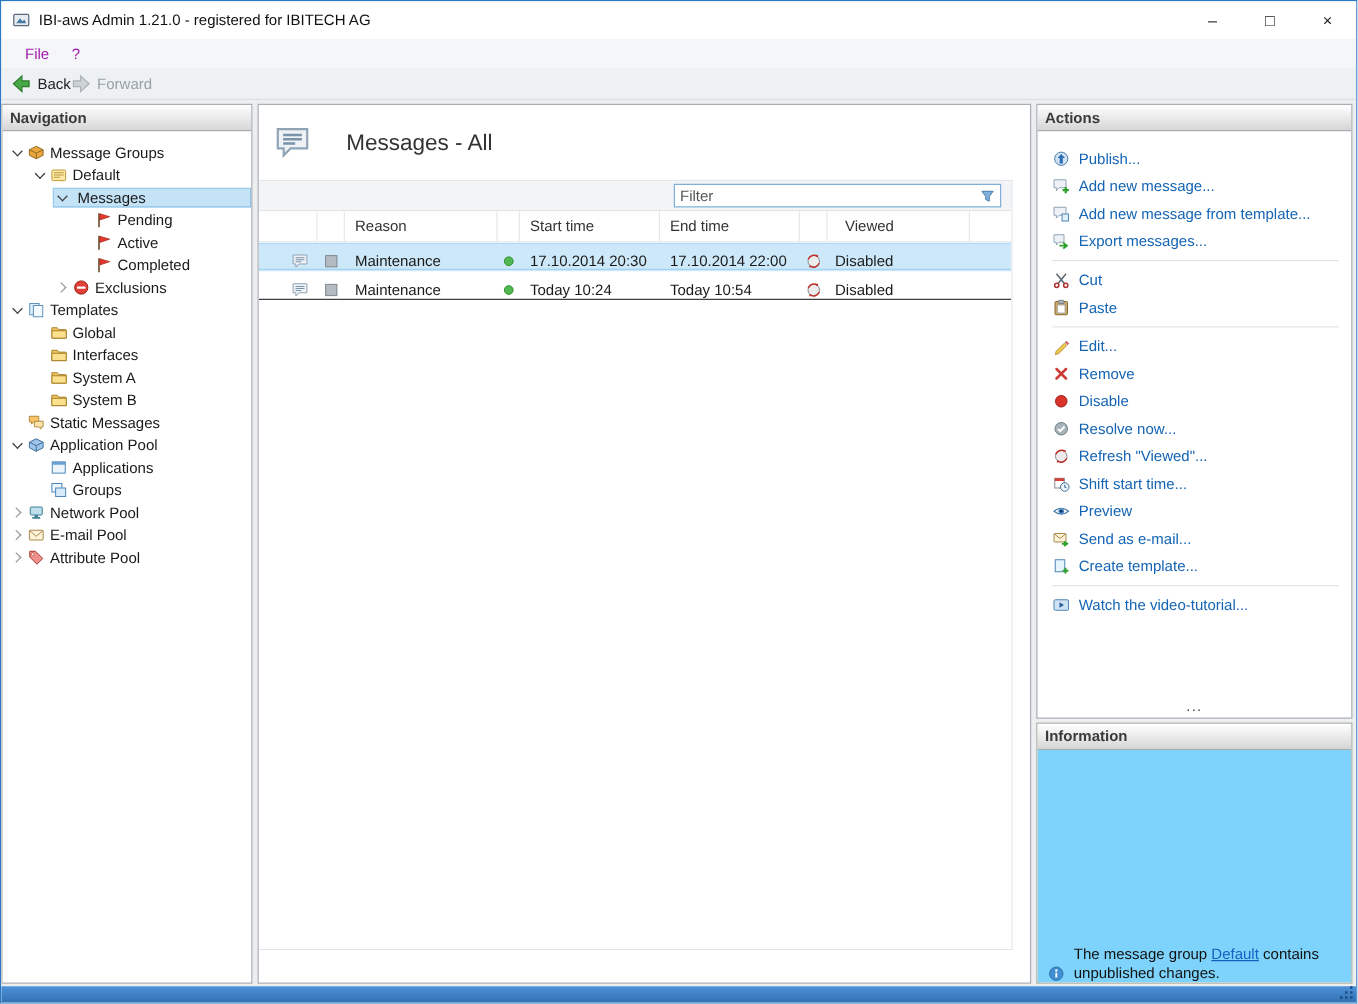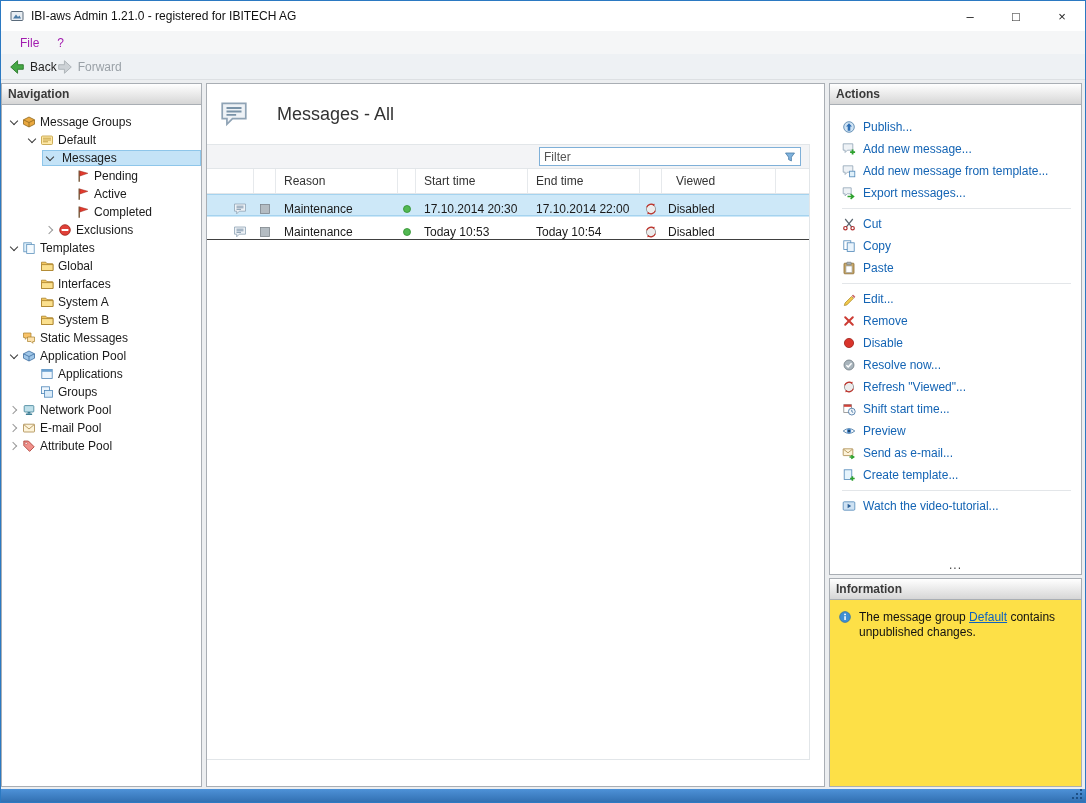--- a/index.html
+++ b/index.html
@@ -66,21 +66,21 @@
   .tbody{flex:1;overflow:hidden;background:#fff}
   
   .right-col{width:253px;flex:0 0 253px;display:flex;flex-direction:column;gap:3px;min-height:0}
   .actions-panel{flex:1;min-height:0}
   .actions-list{flex:1;padding-top:11px;overflow:hidden}
   .action-item{height:22px;display:flex;align-items:center;gap:7px;padding-left:12px;cursor:pointer}
   .action-label{color:#1464b4;white-space:nowrap}
   .action-divider{height:1px;background:#e3e6e9;margin:4px 10px 4px 12px}
   .overflow-dots{flex:0 0 12px;text-align:center;color:#444;font-size:12px;line-height:7px;letter-spacing:1px}
   .info-panel{flex:0 0 209px;background:#ffffe1}
-  .info-body{display:flex;gap:7px;padding:10px 8px 0 8px;align-items:flex-start;background:#fde047;flex:1}
+  .info-body{display:flex;gap:7px;padding:10px 8px 0 8px;align-items:flex-end;background:#7dd3fc;flex:1}
   .info-text{width:206px;line-height:15px;color:#111}
   .info-link{color:#0f62c0;text-decoration:underline;cursor:pointer}
   
   .statusbar{height:13px;flex:0 0 13px;background:linear-gradient(#4e92d8,#3270b2);display:flex;align-items:center}
   .grip{margin-left:auto;width:14px;height:13px;position:relative}
   .grip::before{content:"";position:absolute;right:3px;bottom:3px;width:2px;height:2px;background:#1c4f85;box-shadow:-4px 0 0 #1c4f85,0 -4px 0 #1c4f85,-8px 0 0 #1c4f85,-4px -4px 0 #1c4f85,0 -8px 0 #1c4f85}
 </style>
 </head>
 <body>
 
@@ -466,21 +466,21 @@
                 </span>
               </span>
               <span class="cell c-reason">Maintenance</span>
               <span class="cell c-dot">
                 <span class="icn">
                   <svg viewBox="0 0 14 14">
                     <circle cx="7" cy="7" r="3.5" fill="#52b852" stroke="#2e8f2e" stroke-width="0.8"></circle>
                   </svg>
                 </span>
               </span>
-              <span class="cell c-start">Today 10:53</span>
+              <span class="cell c-start">Today 10:24</span>
               <span class="cell c-end">Today 10:54</span>
               <span class="cell c-vic">
                 <span class="icn">
                   <svg viewBox="0 0 14 14">
                     <circle cx="7" cy="7" r="4.6" fill="#ececec" stroke="#8a8a8a" stroke-width="0.8"></circle>
                     <path d="M2.6 5.4 A5 5 0 0 1 10.2 3.2" fill="none" stroke="#c03028" stroke-width="1.2"></path>
                     <path d="M11.4 8.6 A5 5 0 0 1 3.8 10.8" fill="none" stroke="#c03028" stroke-width="1.2"></path>
                     <path d="M10.2 1.6 l0.4 1.8 -1.9 0.2 Z" fill="#c03028"></path>
                     <path d="M3.8 12.4 l-0.4 -1.8 1.9 -0.2 Z" fill="#c03028"></path>
                   </svg>
@@ -535,29 +535,20 @@
             <div class="action-divider"></div>
             <div class="action-item">
               <span class="icn">
                 <svg viewBox="0 0 14 14">
                   <path d="M3.2 2 L9.8 10.2 M10.8 2 L4.2 10.2" stroke="#5a6670" stroke-width="1.2" fill="none"></path>
                   <circle cx="3.4" cy="11.2" r="1.7" fill="none" stroke="#b03030" stroke-width="1.2"></circle>
                   <circle cx="10.6" cy="11.2" r="1.7" fill="none" stroke="#b03030" stroke-width="1.2"></circle>
                 </svg>
               </span>
               <span class="action-label">Cut</span>
-            </div>
-            <div class="action-item">
-              <span class="icn">
-                <svg viewBox="0 0 14 14">
-                  <rect x="1.8" y="1.8" width="7" height="8.6" fill="#ffffff" stroke="#4f87b8" stroke-width="0.8"></rect>
-                  <rect x="5.2" y="3.8" width="7" height="8.6" fill="#eaf4fc" stroke="#4f87b8" stroke-width="0.8"></rect>
-                </svg>
-              </span>
-              <span class="action-label">Copy</span>
             </div>
             <div class="action-item">
               <span class="icn">
                 <svg viewBox="0 0 14 14">
                   <rect x="2" y="2.2" width="10" height="10.6" rx="0.8" fill="#c9a96a" stroke="#8a6a30" stroke-width="0.8"></rect>
                   <rect x="4.8" y="1.2" width="4.4" height="2.6" rx="0.6" fill="#aab2b8" stroke="#6a7278" stroke-width="0.6"></rect>
                   <rect x="4" y="5" width="6" height="6.4" fill="#ffffff" stroke="#9aa0a5" stroke-width="0.6"></rect>
                 </svg>
               </span>
               <span class="action-label">Paste</span>

